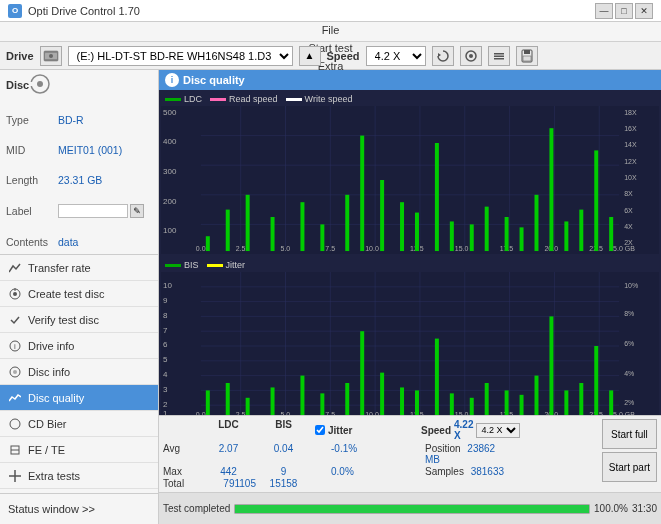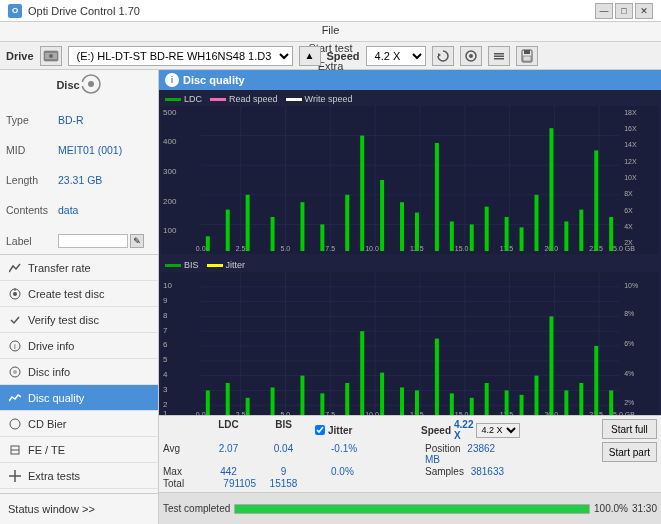--- a/index.html
+++ b/index.html
@@ -154,21 +154,21 @@
     }
 
     
     .disc-panel {
       padding: 4px 6px;
       border-bottom: 1px solid #ccc;
     }
     .disc-header {
       display: flex;
       align-items: center;
-      justify-content: center;
+      justify-content: flex-start;
       margin-bottom: 4px;
     }
     .disc-title {
       font-size: 11px;
       font-weight: bold;
       color: #333;
     }
     .disc-field {
       display: flex;
       align-items: center;
@@ -271,21 +271,21 @@
       border-radius: 50%;
       display: flex;
       align-items: center;
       justify-content: center;
       font-size: 9px;
       color: #4a90d9;
       font-weight: bold;
     }
 
     .start-btn {
-      height: 20px;
+      height: 30px;
       background: #e8e8e8;
       border: 1px solid #aaa;
       font-size: 10px;
       cursor: pointer;
       padding: 0 6px;
       white-space: nowrap;
     }
 
     
     .progress-area {
@@ -403,27 +403,27 @@
       </div>
       <div class="disc-field">
         <span class="disc-field-label">MID</span>
         <span class="disc-field-value">MEIT01 (001)</span>
       </div>
       <div class="disc-field">
         <span class="disc-field-label">Length</span>
         <span class="disc-field-value">23.31 GB</span>
       </div>
       <div class="disc-field">
-        <span class="disc-field-label">Contents</span>
-        <span class="disc-field-value">data</span>
-      </div>
-      <div class="disc-field">
         <span class="disc-field-label">Label</span>
         <input type="text" class="disc-field-input" value="" style="">
         <div class="disc-field-btn">✎</div>
+      </div>
+      <div class="disc-field">
+        <span class="disc-field-label">Contents</span>
+        <span class="disc-field-value">data</span>
       </div>
     </div>
 
     <div class="nav-item">
       <span class="nav-icon">
         <svg width="12" height="12" viewBox="0 0 12 12">
             <polyline points="0,10 4,4 7,7 11,2" fill="none" stroke="#555" stroke-width="1.5"></polyline>
           </svg>
       </span>
       <span>Transfer rate</span>

